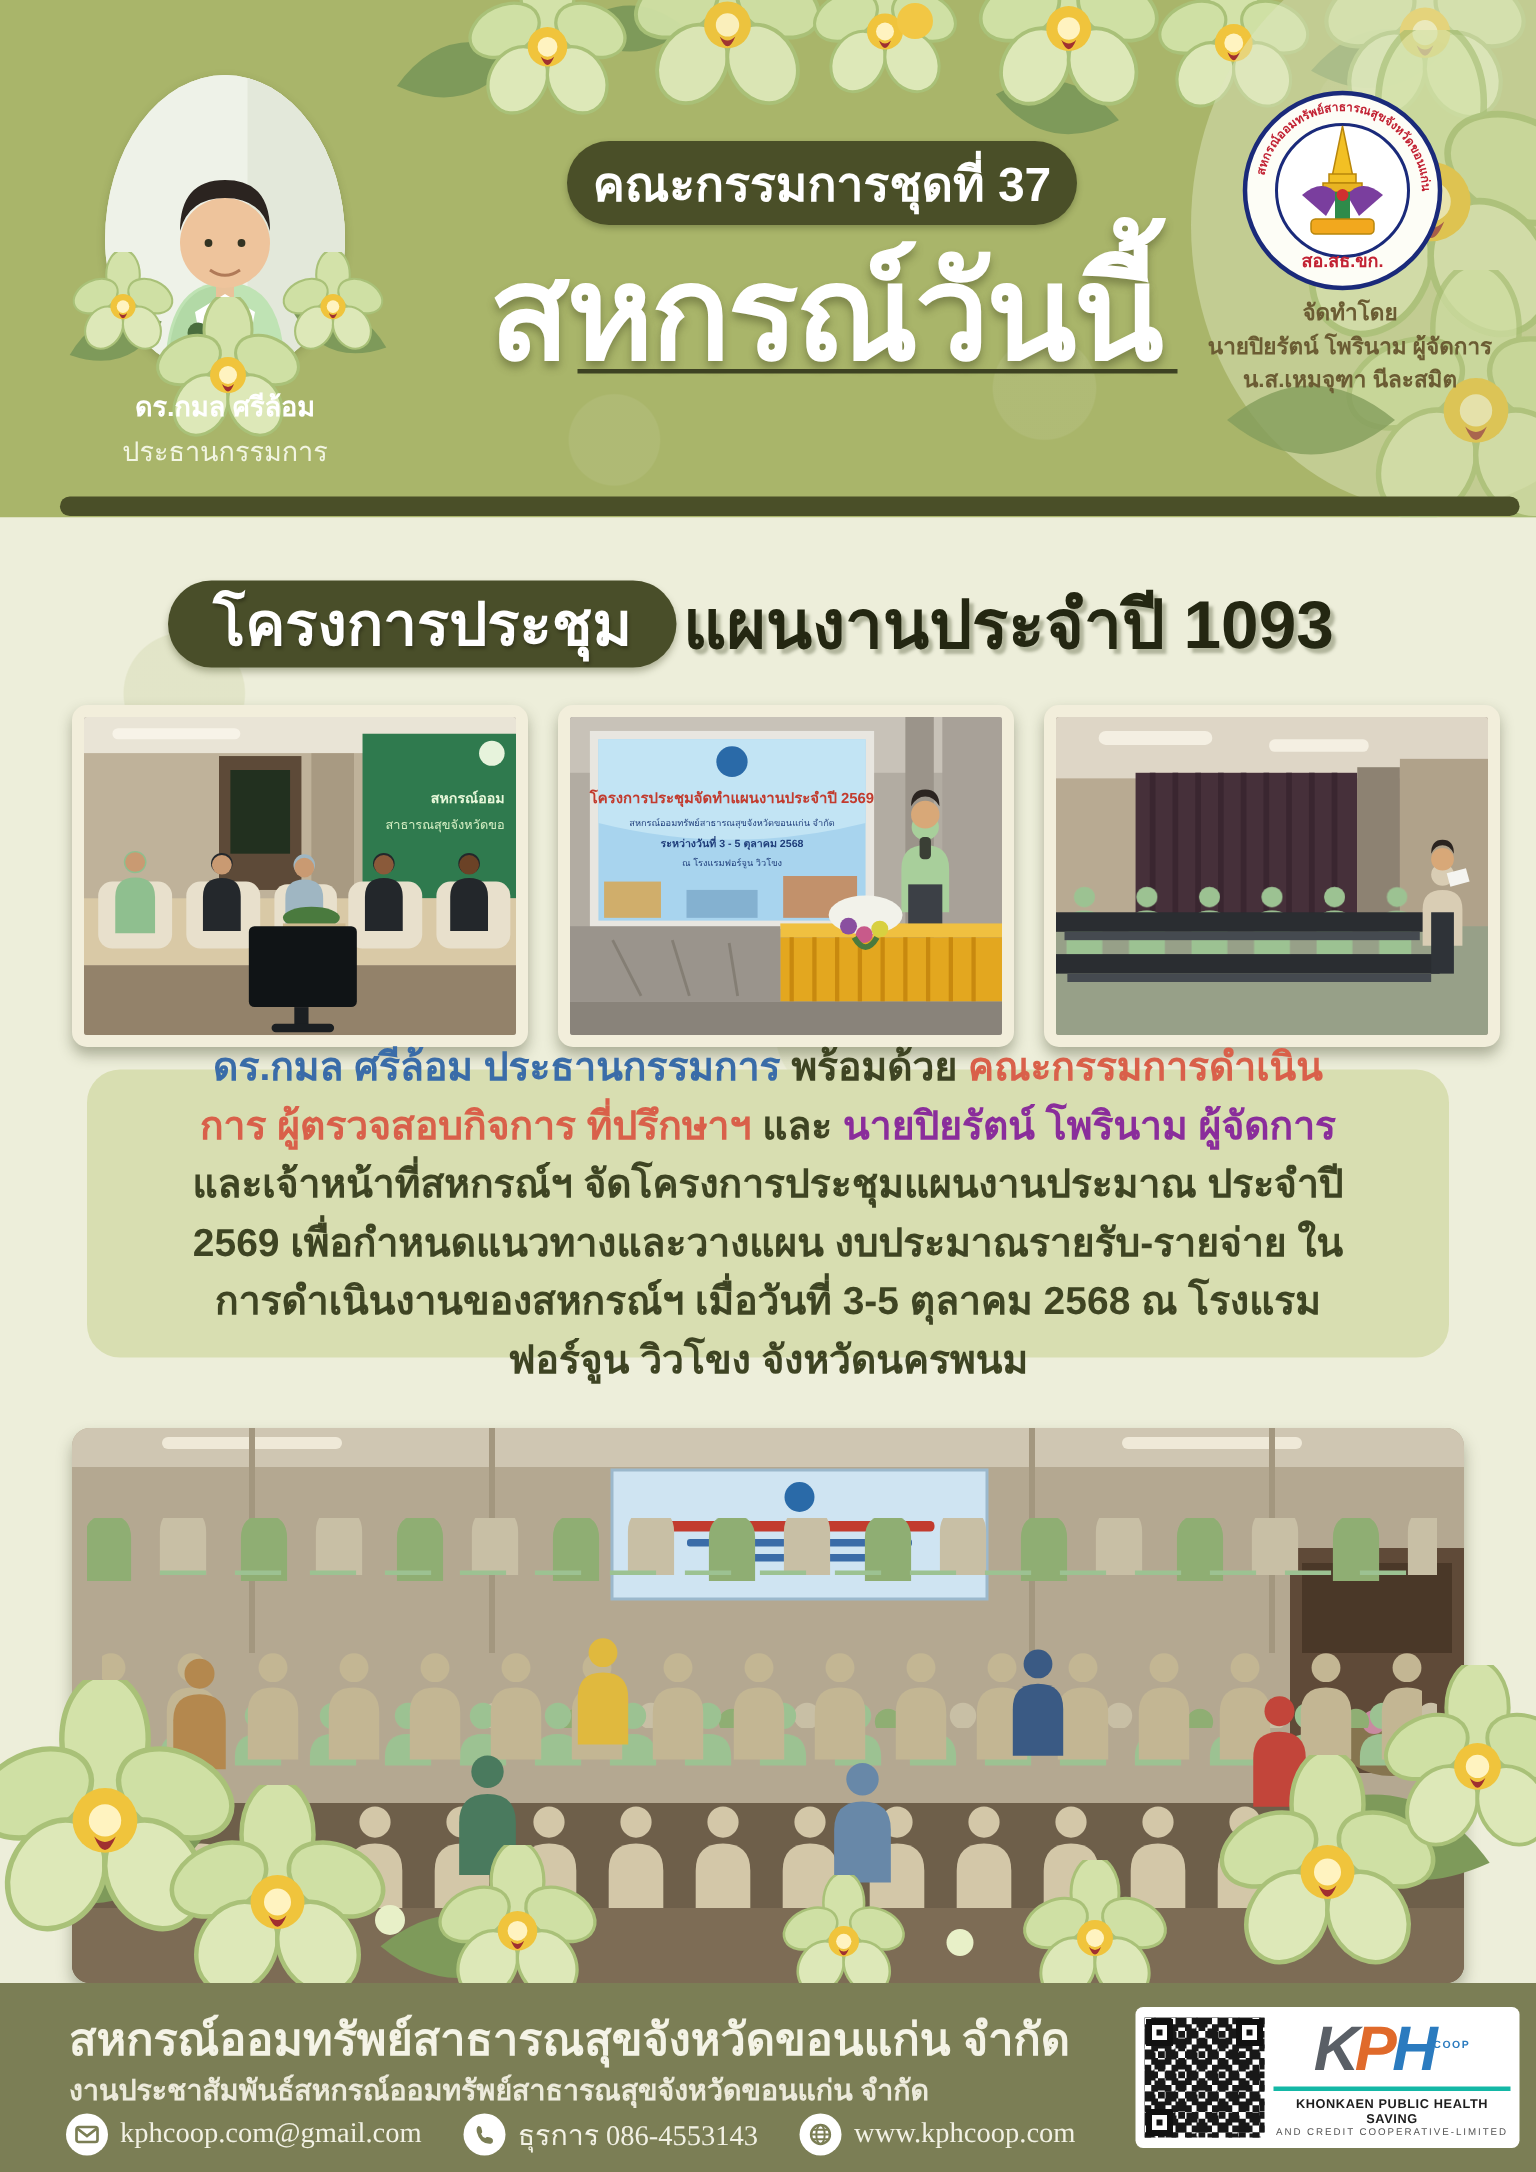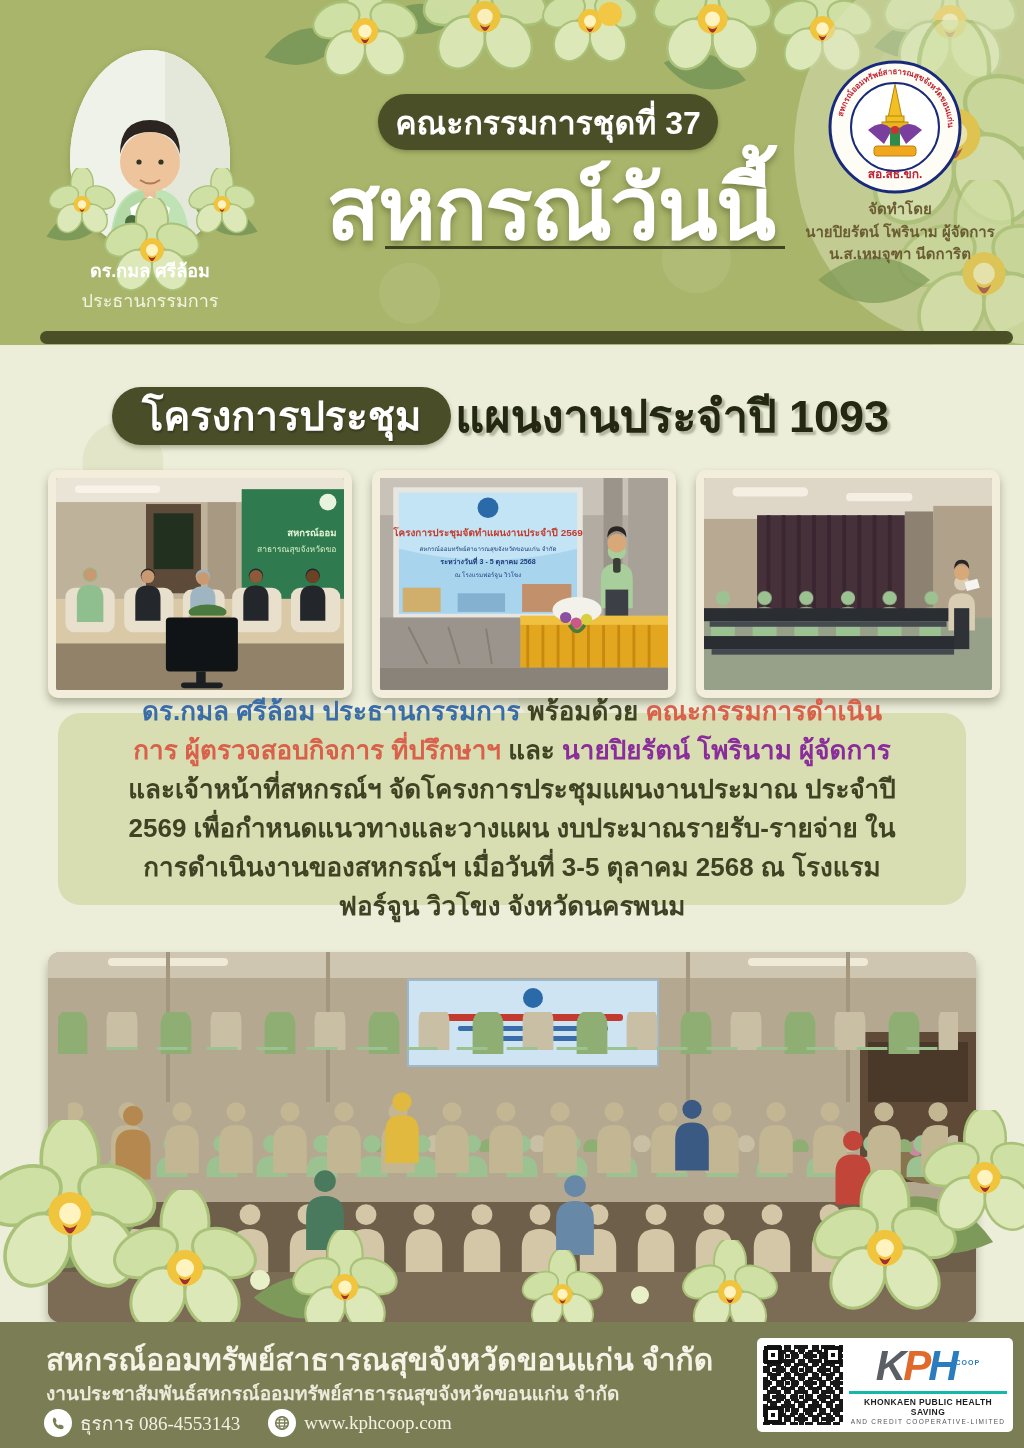--- a/index.html
+++ b/index.html
@@ -237,21 +237,21 @@
       <path d="M40 70 q14-12 24 0 l-8 14 Z" fill="#7a3e9e"></path>
       <path d="M94 70 q-14-12 -24 0 l8 14 Z" fill="#7a3e9e"></path>
       <rect x="62" y="68" width="10" height="18" fill="#2e8b4a"></rect>
       <circle cx="67" cy="70" r="4" fill="#d03030"></circle>
       <rect x="46" y="86" width="42" height="10" rx="3" fill="#f2a81e" stroke="#b8860b" stroke-width="1"></rect>
     </svg>
 
     <div class="hdr-credit">
       <div>จัดทำโดย</div>
       <div>นายปิยรัตน์ โพรินาม ผู้จัดการ</div>
-      <div>น.ส.เหมจุฑา นีดการิต</div>
+      <div>น.ส.เหมจุฑา นีละสมิต</div>
     </div>
 
     <div class="hdr-bar"></div>
   </div>
 
   <div class="body-bg"></div>
 
   <div class="banner-row">
     <div class="banner-pill">โครงการประชุม</div>
     <div class="banner-rest">แผนงานประจำปี 1093</div>
@@ -450,20 +450,29 @@
     <circle cx="260" cy="200" r="10" fill="#e8f0c8"></circle>
     <circle cx="640" cy="215" r="9" fill="#e8f0c8"></circle>
   </svg>
 
   <div class="footer">
     <div class="footer-org">สหกรณ์ออมทรัพย์สาธารณสุขจังหวัดขอนแก่น จำกัด</div>
     <div class="footer-dept">งานประชาสัมพันธ์สหกรณ์ออมทรัพย์สาธารณสุขจังหวัดขอนแก่น จำกัด</div>
     <div class="footer-contacts">
       <div class="contact">
         <span class="contact-icon">
+          <svg width="16" height="16" viewBox="0 0 16 16">
+              <rect x="1" y="3" width="14" height="10" rx="1.5" fill="none" stroke="#7b7e55" stroke-width="1.8"></rect>
+              <path d="M1.5 4 L8 9 L14.5 4" fill="none" stroke="#7b7e55" stroke-width="1.8"></path>
+            </svg>
+        </span>
+        <span class="contact-text">kphcoop.com@gmail.com</span>
+      </div>
+      <div class="contact">
+        <span class="contact-icon">
           <svg width="15" height="15" viewBox="0 0 16 16">
               <path d="M3 1.5 q2 0 2.4 2 l.4 1.8 q.2 1-.8 1.6 q.8 2.4 3.1 3.1 q.6-1 1.6-.8 l1.8.4 q2 .4 2 2.4 q0 2-2.6 2 Q4 13.6 2 5.6 q-.6-2.6 1-4.1 Z" fill="#7b7e55"></path>
             </svg>
         </span>
         <span class="contact-text">ธุรการ 086-4553143</span>
       </div>
       <div class="contact">
         <span class="contact-icon">
           <svg width="16" height="16" viewBox="0 0 16 16">
               <circle cx="8" cy="8" r="6.3" fill="none" stroke="#7b7e55" stroke-width="1.6"></circle>

